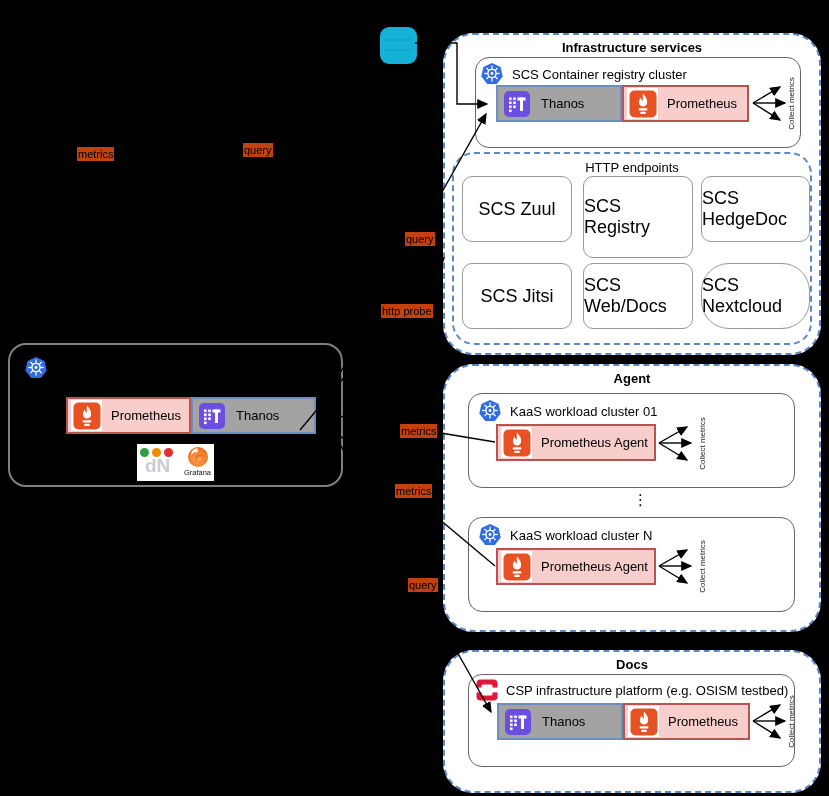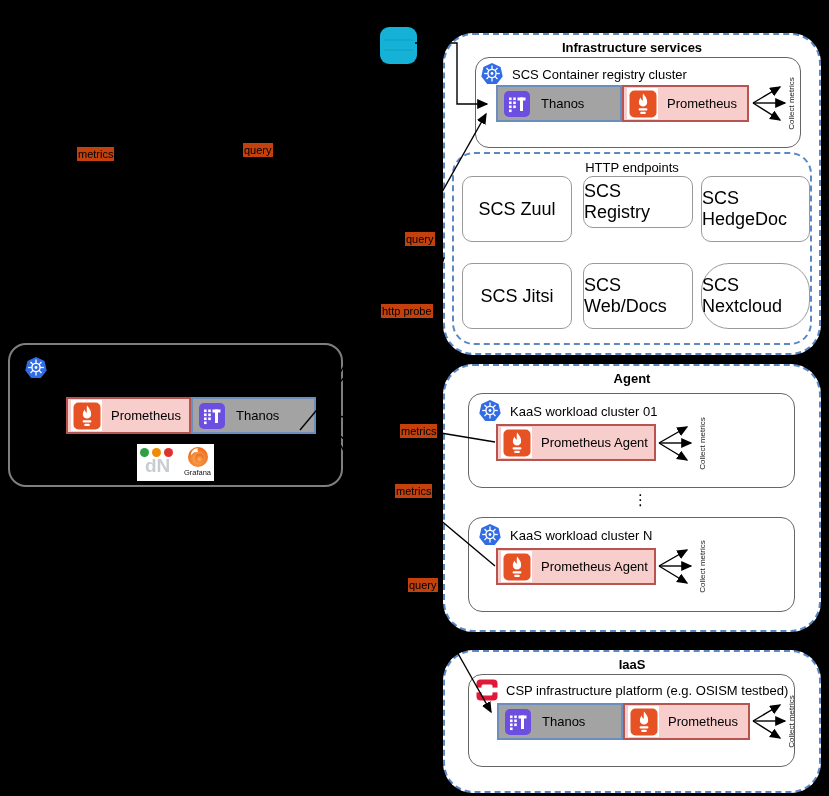--- a/index.html
+++ b/index.html
@@ -192,21 +192,21 @@
           </span>
         <span>Prometheus</span>
       </div>
     </div>
 
     <div class="endpoints" style="left:7px;top:117px;width:360px;height:193px;">
       <div class="zone-title" style="font-weight:normal;top:6px;">HTTP endpoints</div>
       <div class="ep-box" style="left:8px;top:22px;width:110px;height:66px;">
           <span>SCS Zuul</span>
         </div>
-      <div class="ep-box" style="left:129px;top:22px;width:110px;height:52px;">
+      <div class="ep-box" style="left:129px;top:22px;width:110px;height:82px;">
           <span>SCS Registry</span>
         </div>
       <div class="ep-box" style="left:247px;top:22px;width:109px;height:66px;">
           <span>SCS HedgeDoc</span>
         </div>
       <div class="ep-box" style="left:8px;top:109px;width:110px;height:66px;">
           <span>SCS Jitsi</span>
         </div>
       <div class="ep-box" style="left:129px;top:109px;width:110px;height:66px;">
           <span>SCS Web/Docs</span>
@@ -249,21 +249,21 @@
             <svg width="28" height="28" viewBox="0 0 28 28">
               <use href="#promicon"></use>
             </svg>
           </span>
         <span>Prometheus Agent</span>
       </div>
     </div>
   </div>
 
   <div class="zone" style="left:443px;top:650px;width:378px;height:143px;">
-    <div class="zone-title">IaaS</div>
+    <div class="zone-title">Docs</div>
 
     <div class="cluster" style="left:23px;top:22px;width:327px;height:93px;">
       <div class="cluster-head" style="left:7px;top:4px;">
         <svg width="22" height="22" viewBox="0 0 22 22">
             <use href="#osicon"></use>
           </svg>
         <span>CSP infrastructure platform (e.g. OSISM testbed)</span>
       </div>
       <div class="comp comp-thanos" style="left:28px;top:28px;width:126px;height:37px;">
         <span class="chip" style="background:transparent">

